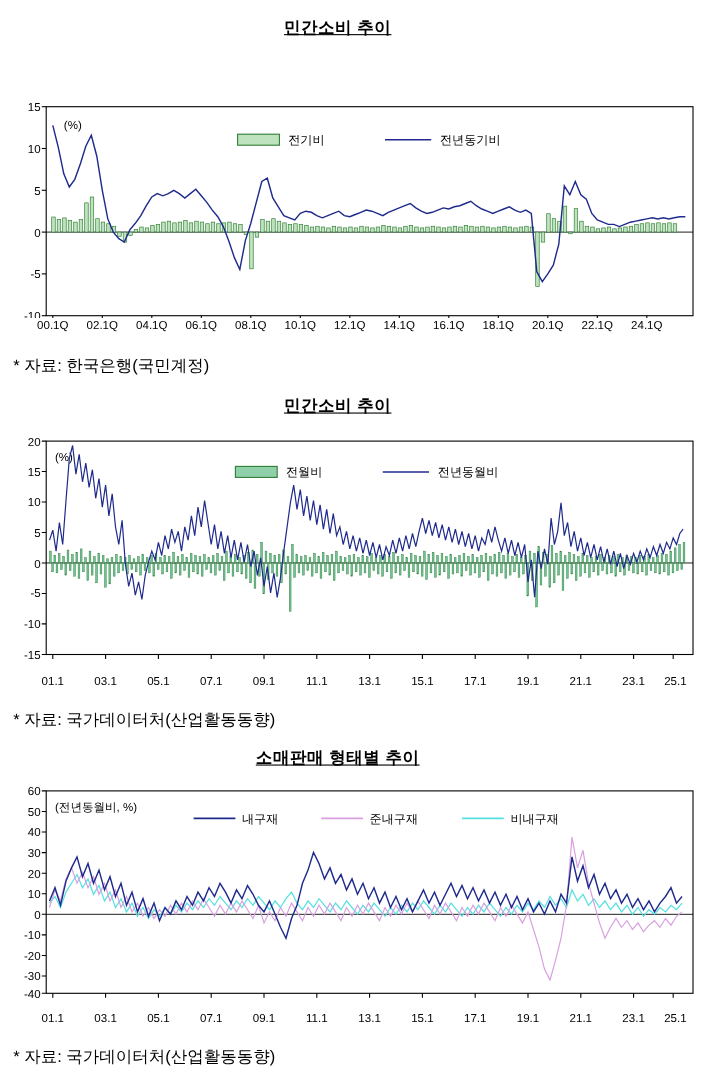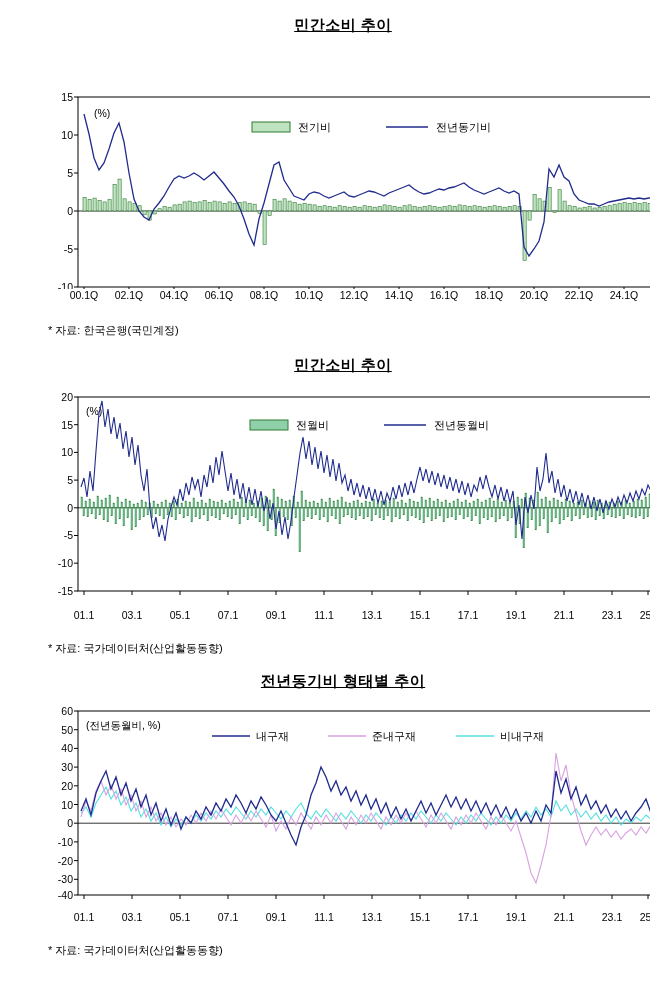--- a/index.html
+++ b/index.html
@@ -4,35 +4,35 @@
 <style>
   html,body{margin:0;padding:0;}
   body{
     width:650px;height:988px;background:#ffffff;
     font-family:"Liberation Sans", sans-serif;
     color:#000;
     -webkit-font-smoothing:antialiased;
   }
   .page{position:relative;width:650px;height:988px;overflow:hidden;}
 
-  .chart-block{position:relative;width:614px;padding-left:36px;}
+  .chart-block{position:relative;width:614px;}
 
   .chart-title{
     text-align:center;
     font-size:15px;
     font-weight:bold;
     text-decoration:underline;
     letter-spacing:.5px;
     padding-bottom:4px;
   }
 
   .plot-wrap{position:relative;}
 
   .source{
-    font-size:11px;
+    font-size:15px;
     padding-left:12px;
     color:#000;
   }
 
   svg{display:block;}
   .axis-txt{font-family:"Liberation Sans", sans-serif;font-size:10.5px;fill:#000;}
   .axis-txt-y{font-family:"Liberation Sans", sans-serif;font-size:10.5px;fill:#000;}
   .unit-txt{font-family:"Liberation Sans", sans-serif;font-size:10.5px;fill:#000;}
   .legend-txt{font-family:"Liberation Sans", sans-serif;font-size:11px;fill:#000;}
 </style>
@@ -596,21 +596,21 @@
             <text x="528" y="12">21.1</text>
             <text x="576" y="12">23.1</text>
           <text x="614" y="12">25.1</text>
         </g>
       </svg>
     </div>
     <div class="source" style="padding-top:12px;">* 자료: 국가데이터처(산업활동동향)</div>
   </div>
 
   <div class="chart-block" style="padding-top:16px;">
-    <div class="chart-title">전년동기비 형태별 추이</div>
+    <div class="chart-title">소매판매 형태별 추이</div>
     <div class="plot-wrap">
       <svg width="650" height="218" viewBox="0 0 650 218">
         <rect x="42" y="16" width="588" height="184" fill="#ffffff" stroke="#000000" stroke-width="1"></rect>
 
         <g class="axis-txt-y" text-anchor="end">
           <text x="37" y="20">60</text>
             <text x="37" y="38.7">50</text>
             <text x="37" y="57.4">40</text>
           <text x="37" y="76.1">30</text>
             <text x="37" y="94.8">20</text>

